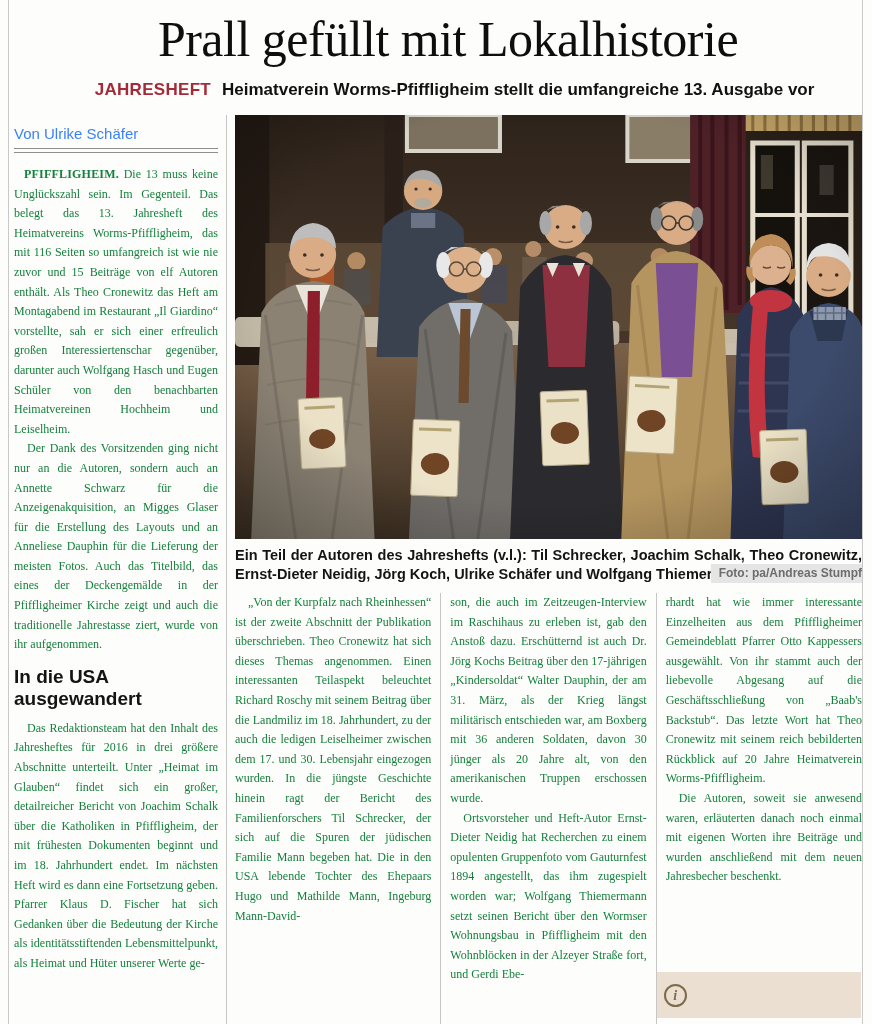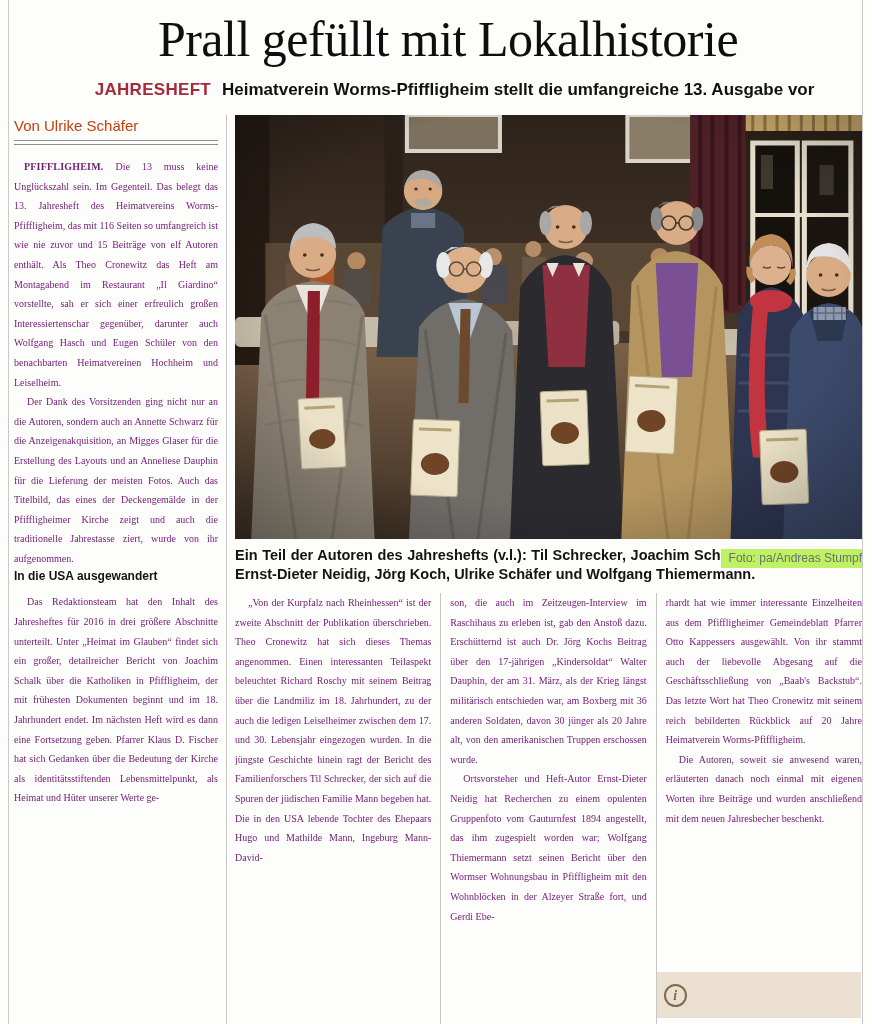--- a/index.html
+++ b/index.html
@@ -19,42 +19,42 @@
     font-size:50px;line-height:1.02;color:#0e0e0e;letter-spacing:-0.5px;padding-left:24px;
   }
   .deck{margin-top:15px;font-family:"Liberation Sans",sans-serif;font-weight:700;font-size:17px;color:#111;margin-left:37px;}
   .kicker{color:#a52a38;margin-right:11px;letter-spacing:0.3px;}
 
   
   .bodygrid{display:flex;margin:15px 10px 0 14px;align-items:stretch;}
   .col1{flex:0 0 204px;width:204px;padding-right:8px;border-right:1px solid #c6c6c6;}
   .main{flex:1;min-width:0;padding-left:8px;}
 
-  .byline{font-family:"Liberation Sans",sans-serif;font-size:15px;color:#c2410c;padding:2px 0 4px 0;}
+  .byline{font-family:"Liberation Sans",sans-serif;font-size:15px;color:#3b82f6;padding:2px 0 4px 0;margin-top:8px;}
   .rule-double{height:3px;border-top:1px solid #8f8f8f;border-bottom:1px solid #8f8f8f;margin:2px 0 12px 0;}
 
-  .bt{font-size:10px;line-height:19.6px;text-align:justify;margin:0;hyphens:auto;-webkit-hyphens:auto;color:#701a75;}
+  .bt{font-size:12px;line-height:19.6px;text-align:justify;margin:0;hyphens:auto;-webkit-hyphens:auto;color:#15803d;}
   .bt.first{text-indent:10px;}
   .bt.ind{text-indent:13px;}
   .lead{font-weight:700;letter-spacing:0.2px;}
   .subhead{
-    font-family:"Liberation Sans",sans-serif;font-size:12px;font-weight:700;
-    margin:1px 0 9px 0;color:#141414;
+    font-family:"Liberation Sans",sans-serif;font-size:19px;font-weight:700;
+    margin:11px 0 9px 0;color:#141414;
   }
 
   
   .photo{height:424px;background:#342820;overflow:hidden;position:relative;}
   .photo svg{display:block;width:100%;height:100%;}
   .caption{
     position:relative;margin:7px 0 0 0;
     font-family:"Liberation Sans",sans-serif;font-weight:700;font-size:14.5px;line-height:19px;
     color:#141414;text-align:justify;
   }
   .credit{
-    position:absolute;right:0;bottom:16px;font-weight:400;font-size:12px;color:#6d6d6d;background:#bef264;padding-left:8px;
+    position:absolute;right:0;bottom:1px;font-weight:700;font-size:12px;color:#6d6d6d;background:#e5e5e5;padding-left:8px;
   }
 
   
   .bcols{display:flex;margin-top:9px;height:436px;overflow:hidden;}
   .bcol{flex:1;min-width:0;}
   .bcol + .bcol{border-left:1px solid #c6c6c6;margin-left:9px;padding-left:9px;}
   .bcol.last{position:relative;}
 
   
   .infobox{

